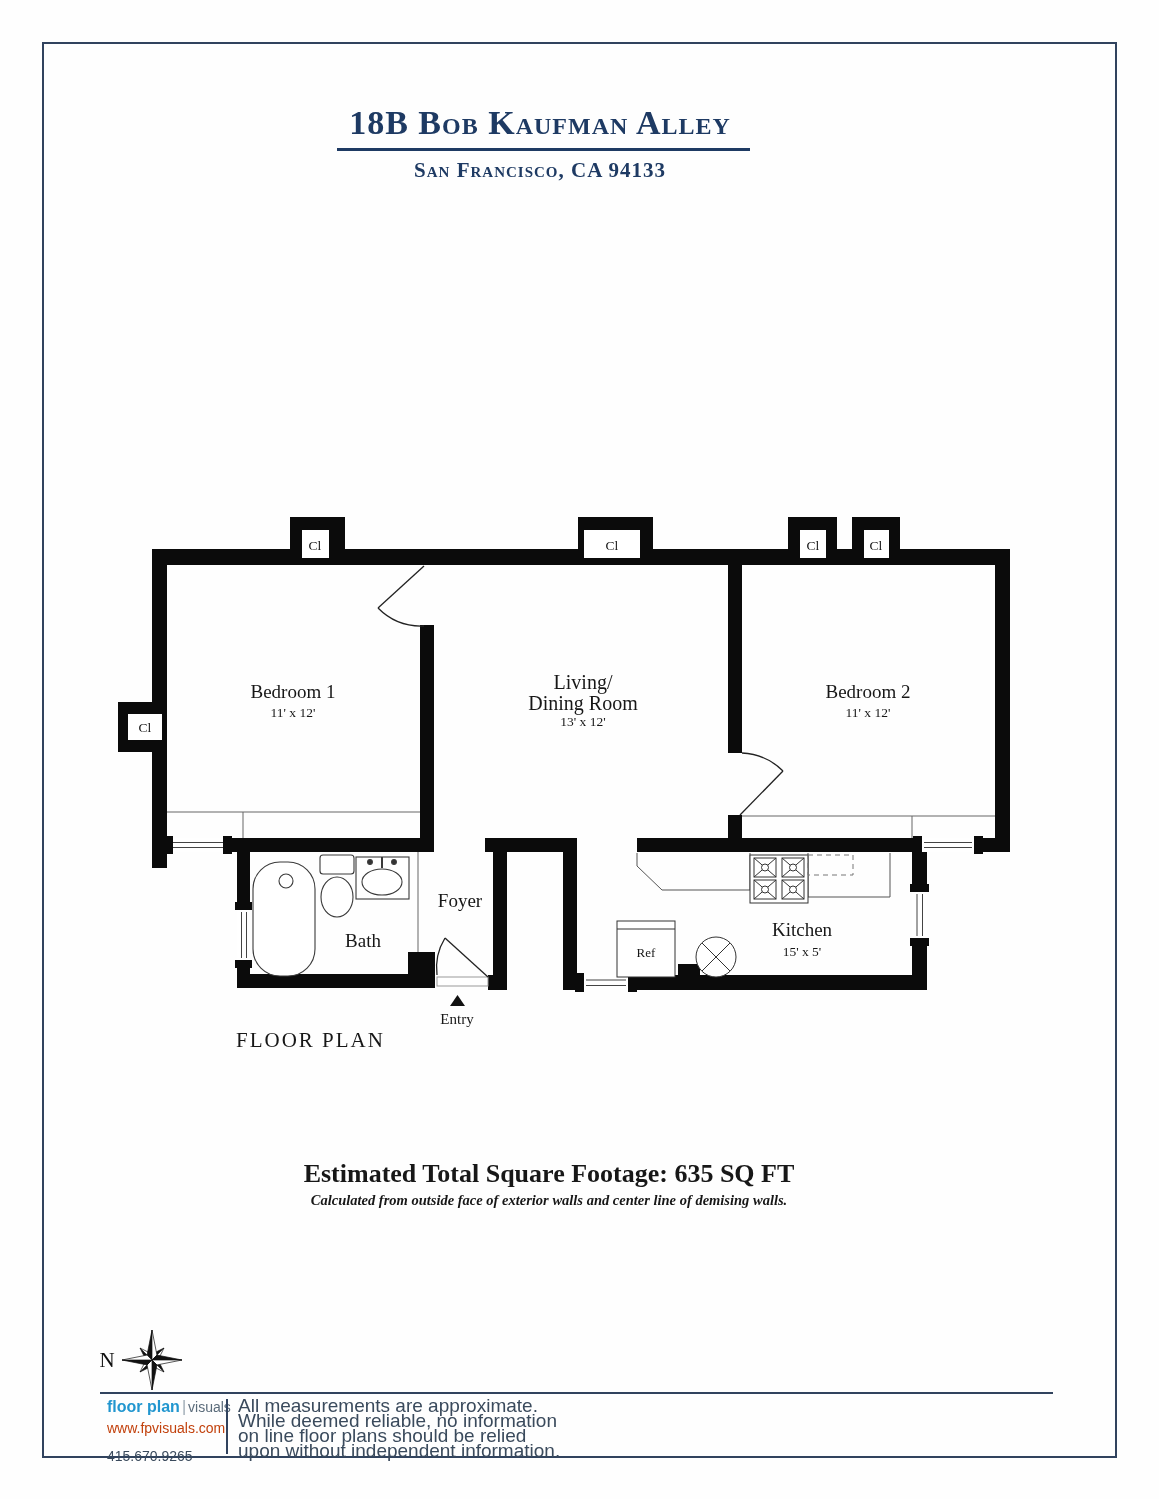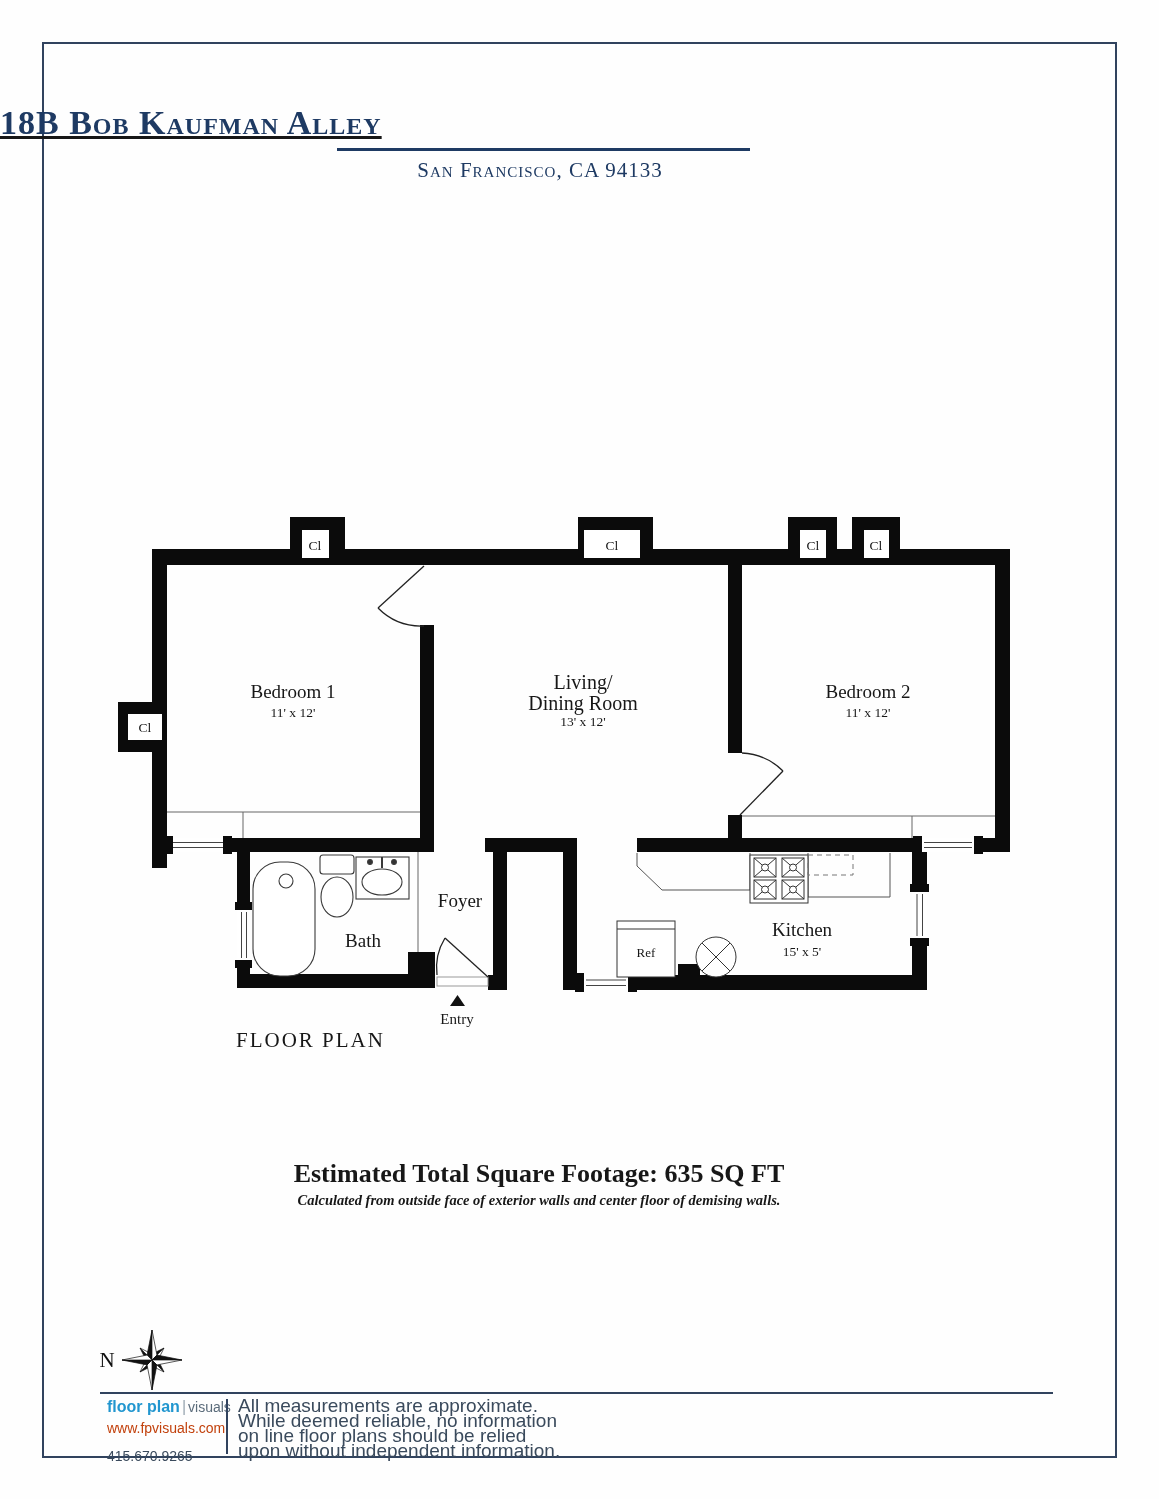--- a/index.html
+++ b/index.html
@@ -1,38 +1,38 @@
 <!DOCTYPE html>
 <html><head>
 <meta charset="utf-8">
 <style>
   html,body{margin:0;padding:0;background:#fff;}
   .page{position:relative;width:1159px;height:1499px;background:#fefefe;overflow:hidden;
         font-family:"Liberation Serif",serif;color:#171717;}
   .page-border{position:absolute;left:42px;top:42px;width:1071px;height:1412px;
         border:2px solid #31435e;}
   
-  .title-wrap{position:absolute;left:0;top:104px;width:1080px;text-decoration:underline;}
+  .title-wrap{position:absolute;left:0;top:104px;width:1080px;text-align:center;}
   .title{font-size:34px;font-weight:600;letter-spacing:1px;color:#1e3a63;
         font-variant:small-caps;}
   .title-underline{position:absolute;left:337px;top:148px;width:413px;height:3px;background:#1e3a63;}
   .subtitle-wrap{position:absolute;left:0;top:158px;width:1080px;text-align:center;}
-  .subtitle{font-size:21px;font-weight:400;letter-spacing:1px;color:#1e3a63;font-variant:small-caps;}
+  .subtitle{font-size:21px;font-weight:700;letter-spacing:1px;color:#1e3a63;font-variant:small-caps;}
   
   svg.plan{position:absolute;left:100px;top:500px;}
   svg.plan text{font-family:"Liberation Serif",serif;fill:#171717;}
   .room-name{font-size:19px;}
   .room-name-lg{font-size:20px;}
   .room-dims{font-size:13.5px;}
   .cl-label{font-size:13.5px;}
   .ref-label{font-size:13px;}
   .entry-label{font-size:15px;}
   .plan-heading{position:absolute;left:236px;top:1028px;font-size:21px;letter-spacing:2px;}
   
-  .summary{position:absolute;left:2px;top:1159px;width:1074px;text-align:center;}
+  .summary{position:absolute;left:12px;top:1159px;width:1074px;text-align:center;}
   .footage{font-size:26px;font-weight:600;}
   .footage-note{font-size:14.5px;font-style:italic;font-weight:600;margin-top:3px;}
   
   svg.compass{position:absolute;left:95px;top:1325px;}
   svg.compass text{font-family:"Liberation Serif",serif;fill:#111;font-size:21px;}
   
   .footer-topline{position:absolute;left:100px;top:1392px;width:953px;height:2px;background:#31435e;}
   .footer{font-family:"Liberation Sans",sans-serif;}
   .brand{position:absolute;left:107px;top:1398px;width:112px;}
   .brand-row1{font-size:16px;white-space:nowrap;}
@@ -214,21 +214,21 @@
       <text class="room-dims" x="802" y="956">15' x 5'</text>
       <text class="ref-label" x="646" y="957">Ref</text>
       <text class="entry-label" x="457" y="1024">Entry</text>
     </g>
   </svg>
 
   <div class="plan-heading">FLOOR PLAN</div>
 
   <div class="summary">
     <div class="footage">Estimated Total Square Footage: 635 SQ FT</div>
-    <div class="footage-note">Calculated from outside face of exterior walls and center floor of demising walls.</div>
+    <div class="footage-note">Calculated from outside face of exterior walls and center line of demising walls.</div>
   </div>
 
   <svg class="compass" width="120" height="75" viewBox="-57 -35 120 75">
     <g stroke="#111" stroke-width="0.7">
 
       <polygon points="0,0 12,-12 0,-6" fill="#111"></polygon>
         <polygon points="0,0 12,-12 6,0" fill="#fff"></polygon>
       <polygon points="0,0 12,12 6,0" fill="#111"></polygon>
         <polygon points="0,0 12,12 0,6" fill="#fff"></polygon>
       <polygon points="0,0 -12,12 0,6" fill="#111"></polygon>

